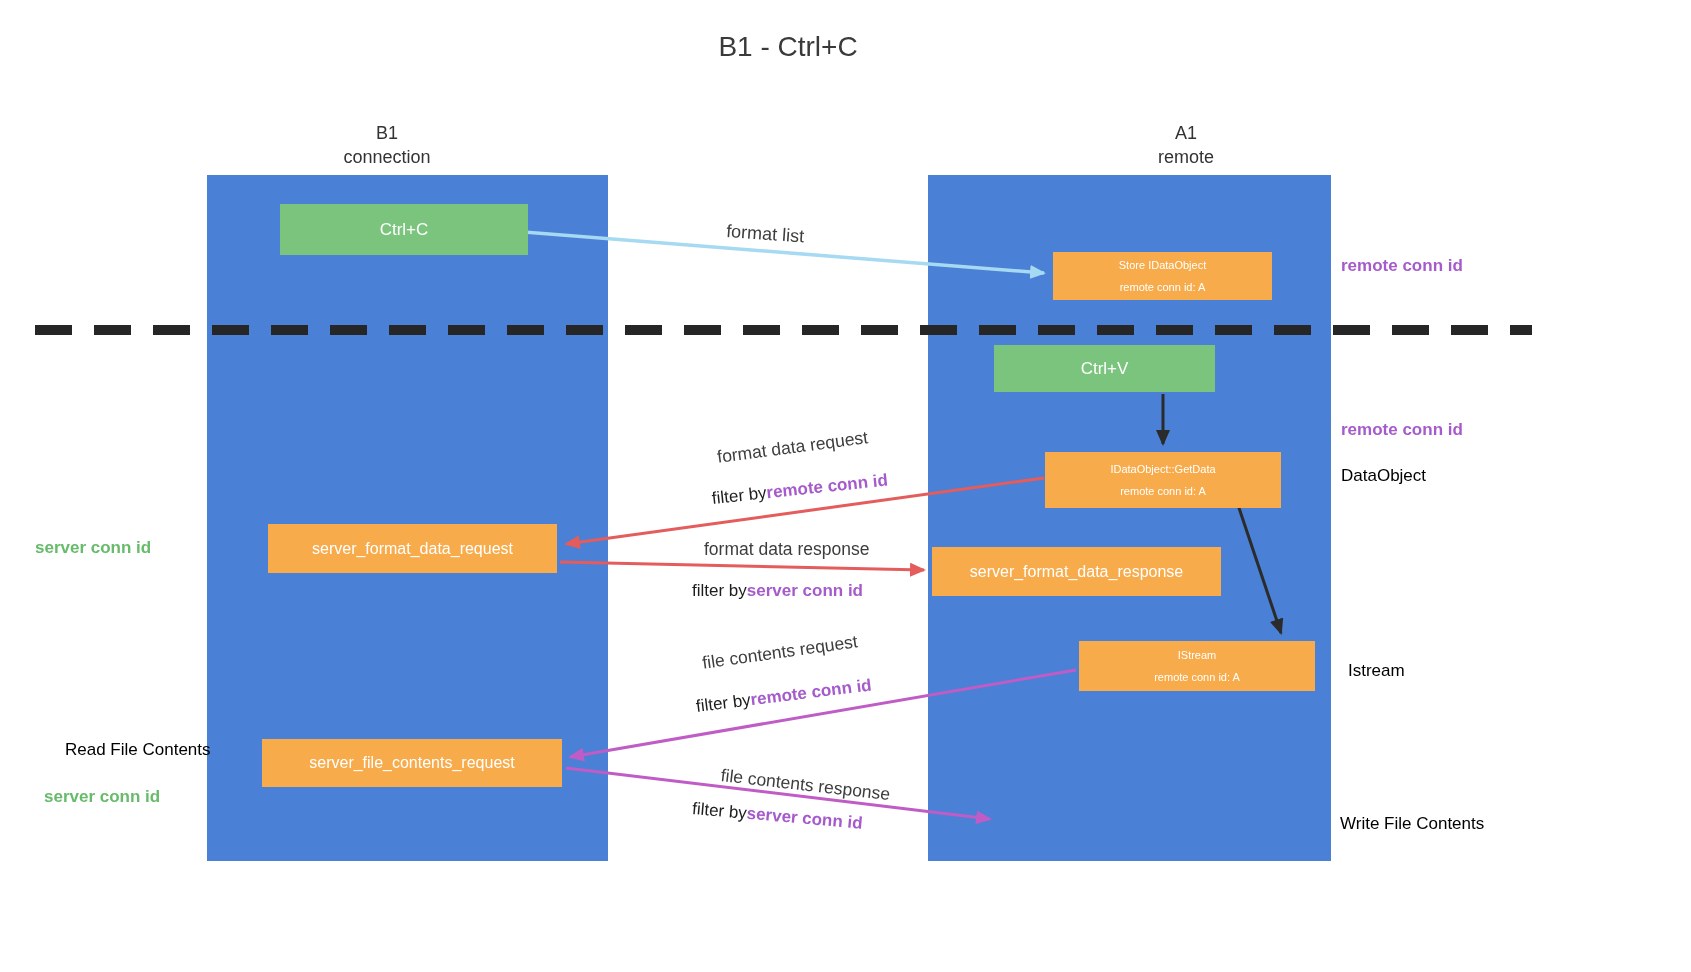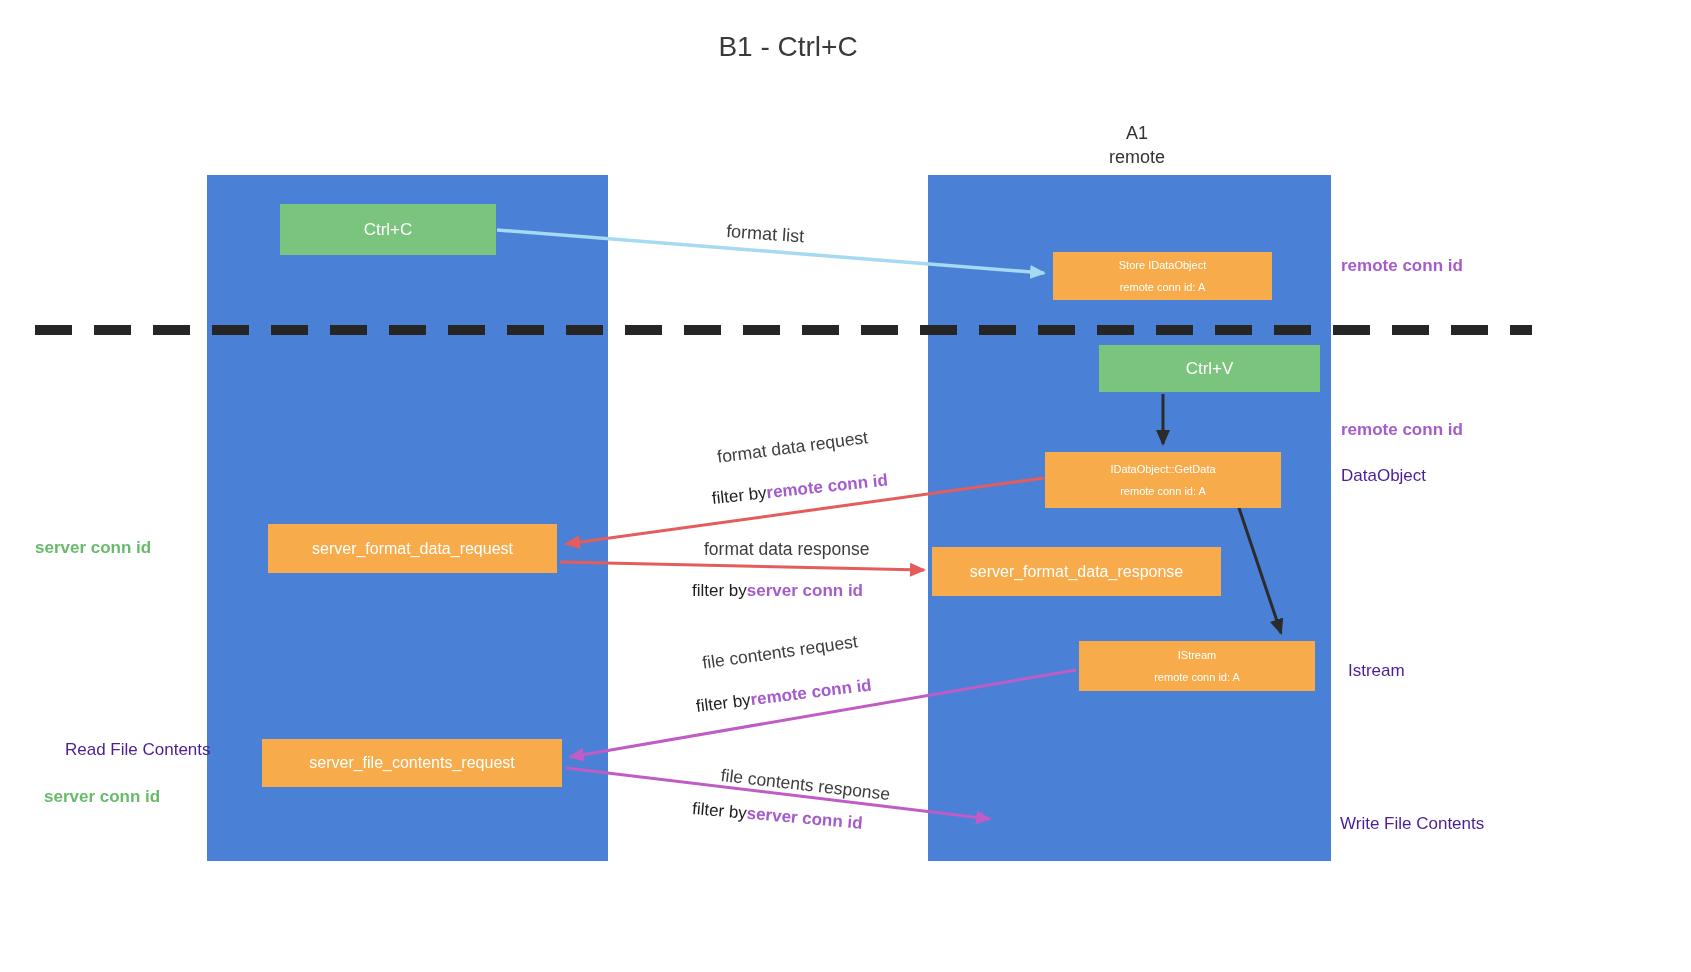--- a/index.html
+++ b/index.html
@@ -46,21 +46,21 @@
     color: #ffffff;
     text-align: center;
   }
   .box.green { background: var(--box-green, #7bc47e); font-size: 17px; }
   .box.orange { background: var(--box-orange, #f8ab4b); font-size: 16px; }
   .box .bl { line-height: 22px; font-size: 11px; }
 
   .side-label { position: absolute; font-size: 17px; white-space: nowrap; }
   .side-label.purple { color: var(--text-purple, #a55bcb); font-weight: bold; }
   .side-label.green  { color: var(--text-green, #67bb6b); font-weight: bold; }
-  .side-label.dark   { color: #4c1d95; }
+  .side-label.dark   { color: #000000; }
 
   .arrow-label {
     position: absolute;
     font-size: 17.5px;
     color: #3d3d3d;
     white-space: nowrap;
     transform-origin: left top;
   }
   .filter-label {
     position: absolute;
@@ -84,21 +84,25 @@
 </style>
 </head>
 <body>
 
 <div class="canvas">
 
   <div class="title">
     <div>B1 - Ctrl+C</div>
   </div>
 
-  <div class="lane-header" style="left:1057px; top:121px;">
+  <div class="lane-header" style="left:307px; top:121px;">
+    <div>B1</div>
+    <div>connection</div>
+  </div>
+  <div class="lane-header" style="left:1106px; top:121px;">
     <div>A1</div>
     <div>remote</div>
   </div>
 
   <div class="lane" style="left:207px; top:175px; width:401px; height:686px;"></div>
   <div class="lane" style="left:928px; top:175px; width:403px; height:686px;"></div>
 
   <svg class="arrows" width="1691" height="972" viewBox="0 0 1691 972">
     <defs>
       <marker id="m-blue" markerWidth="16" markerHeight="14" refX="14" refY="7" orient="auto" markerUnits="userSpaceOnUse">
@@ -119,30 +123,30 @@
 
     <line class="s-blue" x1="497" y1="230" x2="1044" y2="273" marker-end="url(#m-blue)"></line>
     <line class="s-black" x1="1163" y1="394" x2="1163" y2="444" marker-end="url(#m-black)"></line>
     <line class="s-red" x1="1044" y1="478" x2="566" y2="544" marker-end="url(#m-red)"></line>
     <line class="s-red" x1="560" y1="562" x2="924" y2="570" marker-end="url(#m-red)"></line>
     <line class="s-black" x1="1237" y1="502" x2="1281" y2="633" marker-end="url(#m-black)"></line>
     <line class="s-magenta" x1="1076" y1="670" x2="570" y2="757" marker-end="url(#m-magenta)"></line>
     <line class="s-magenta" x1="566" y1="768" x2="990" y2="819" marker-end="url(#m-magenta)"></line>
   </svg>
 
-  <div class="box green" style="left:280px; top:204px; width:216px; height:51px;">
+  <div class="box green" style="left:280px; top:204px; width:248px; height:51px;">
     <div>Ctrl+C</div>
   </div>
 
   <div class="box orange" style="left:1053px; top:252px; width:219px; height:48px;">
     <div class="bl">Store IDataObject</div>
     <div class="bl">remote conn id: A</div>
   </div>
 
-  <div class="box green" style="left:1099px; top:345px; width:221px; height:47px;">
+  <div class="box green" style="left:994px; top:345px; width:221px; height:47px;">
     <div>Ctrl+V</div>
   </div>
 
   <div class="box orange" style="left:1045px; top:452px; width:236px; height:56px;">
     <div class="bl">IDataObject::GetData</div>
     <div class="bl">remote conn id: A</div>
   </div>
 
   <div class="box orange" style="left:932px; top:547px; width:289px; height:49px;">
     <div>server_format_data_response</div>

